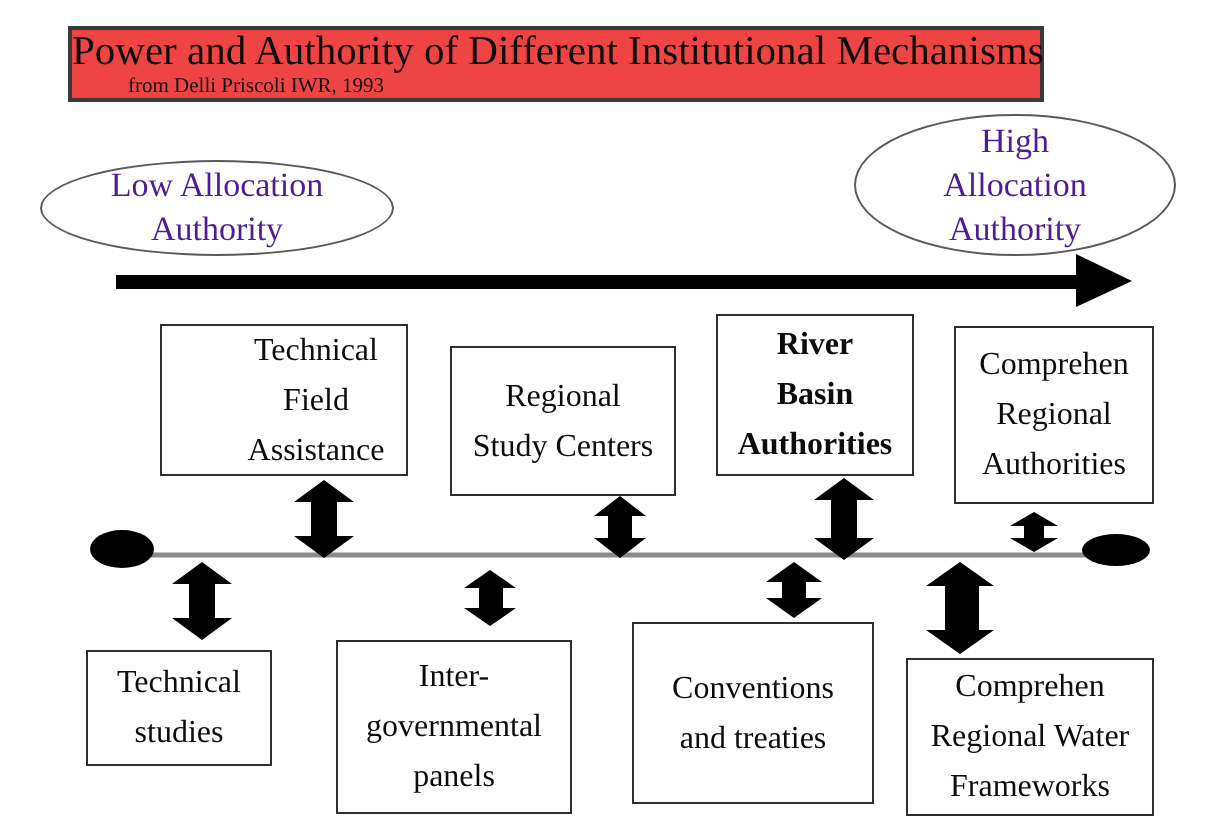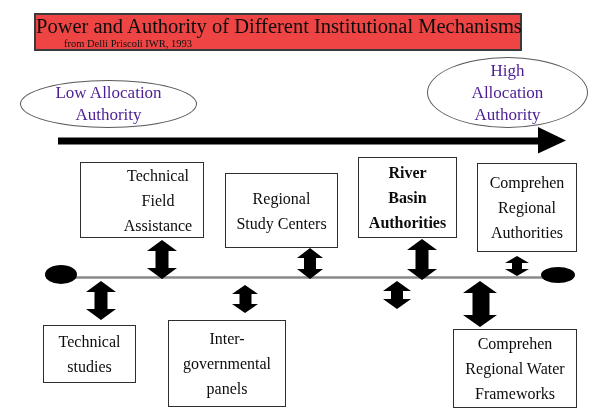--- a/index.html
+++ b/index.html
@@ -166,19 +166,23 @@
 
   <div class="mech-box box-l0">
     <span class="mech-label">Technical
 studies</span>
   </div>
   <div class="mech-box box-l1">
     <span class="mech-label">Inter-
 governmental
 panels</span>
   </div>
+  <div class="mech-box box-l2">
+    <span class="mech-label">Conventions
+and treaties</span>
+  </div>
   <div class="mech-box box-l3">
     <span class="mech-label">Comprehen
 Regional Water
 Frameworks</span>
   </div>
 
 </div>
 
 </body></html>

